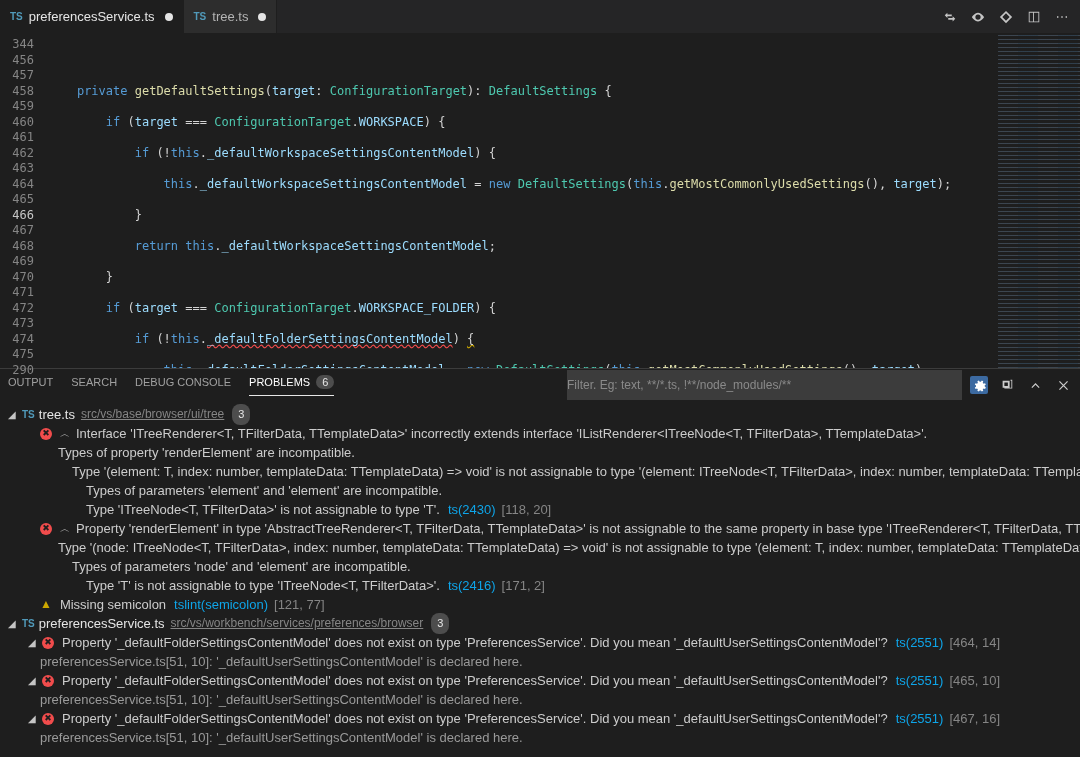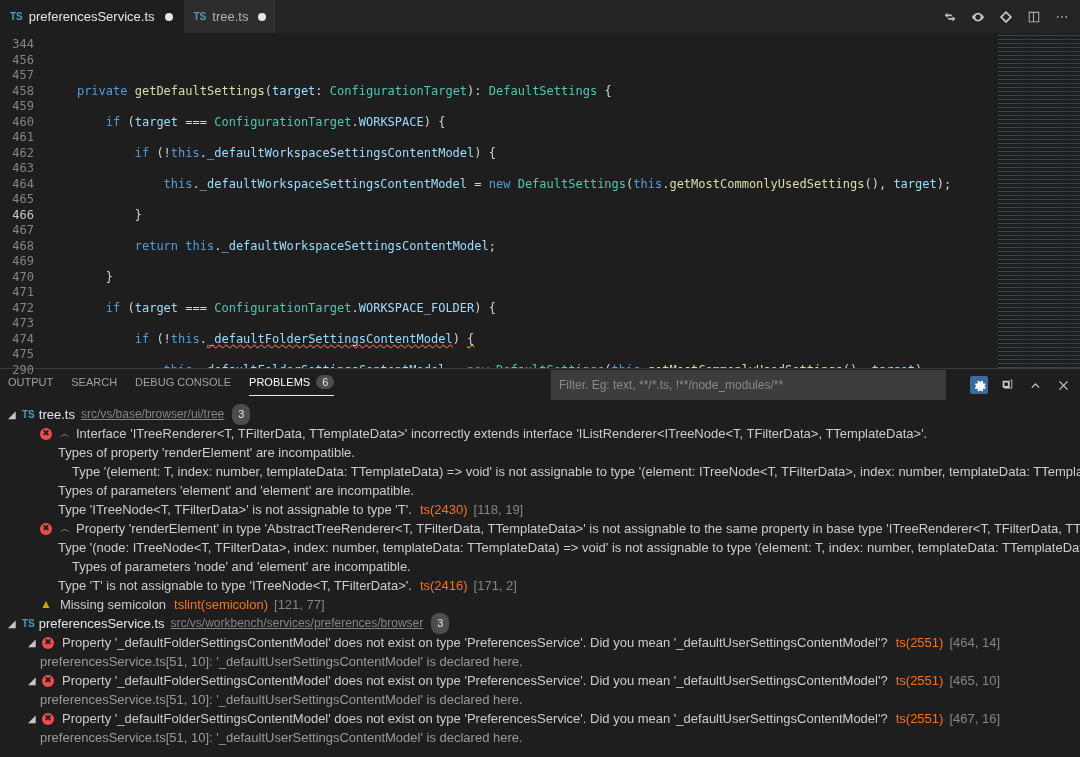--- a/index.html
+++ b/index.html
@@ -80,35 +80,35 @@
   border-top: 1px solid #3c3c3c;
   height: 389px;
   display: flex;
   flex-direction: column;
 }
 .panel-header {
   display: flex;
   align-items: center;
   height: 32px;
   padding: 0 8px;
-  gap: 16px;
+  gap: 0;
   font-size: 11px;
 }
 .panel-tabs { display: flex; gap: 18px; }
 .panel-tab { color: #a0a0a0; text-transform: uppercase; cursor: pointer; padding-bottom: 6px; display: flex; align-items: center; gap: 6px; }
 .panel-tab.active { color: #ffffff; border-bottom: 1px solid #e7e7e7; }
 .badge-count { background: #4d4d4d; color: #e6e6e6; border-radius: 8px; font-size: 11px; padding: 1px 6px; }
 .panel-spacer { flex: 1; }
 .filter-input {
   background: #3c3c3c;
   color: #cccccc;
   border: none;
   height: 30px;
   width: 395px;
-  padding: 0 8px;
+  padding: 0 0;
   font-size: 12px;
   margin-left: 16px;
 }
 .filter-input::placeholder { color: #8a8a8a; }
 .panel-actions { display: flex; gap: 10px; margin-left: 8px; align-items: center; }
 .panel-actions .picon { width: 18px; height: 18px; display: flex; align-items: center; justify-content: center; cursor: pointer; }
 .gear-hl { background: #3c6aa1; border-radius: 2px; color: #fff; }
 
 .problems-list {
   flex: 1;
@@ -119,27 +119,27 @@
 }
 .file-row, .diag-row, .sub-row { display: flex; align-items: center; padding: 0 8px; height: 19px; white-space: nowrap; }
 .twisty { width: 12px; color: #c5c5c5; font-size: 10px; margin-right: 2px; cursor: pointer; }
 .ts-tag { color: #519aba; font-size: 10px; font-weight: bold; margin-right: 4px; }
 .file-name { color: #e5e5e5; }
 .file-path { color: #858585; margin-left: 6px; font-size: 12px; text-decoration: underline; }
 .icon-err { width: 12px; height: 12px; border-radius: 50%; background: #f14c4c; color: #1e1e1e; font-size: 9px; display: flex; align-items: center; justify-content: center; margin-right: 8px; flex-shrink: 0; }
 .icon-warn { color: #cca700; font-size: 12px; margin-right: 8px; }
 .chev-up { color: #cccccc; font-size: 10px; margin-right: 6px; }
 .diag-text { color: #cccccc; }
-.diag-src { color: #f97316; margin-left: 8px; }
+.diag-src { color: #0ea5e9; margin-left: 8px; }
 .diag-loc { color: #858585; margin-left: 6px; }
 .indent1 { padding-left: 28px; }
 .indent2 { padding-left: 40px; }
 .indent3 { padding-left: 58px; }
 .indent4 { padding-left: 72px; }
-.indent5 { padding-left: 58px; }
+.indent5 { padding-left: 86px; }
 </style>
 </head>
 <body>
 
 <div class="tab-bar">
   <div class="tabs">
     <div class="tab active">
       <span class="ts-badge">TS</span>
       <span>preferencesService.ts</span>
       <span class="tab-dot"></span>
@@ -284,21 +284,21 @@
       </div>
     <div class="sub-row indent4">
         <span class="diag-text">Type '(element: T, index: number, templateData: TTemplateData) =&gt; void' is not assignable to type '(element: ITreeNode&lt;T, TFilterData&gt;, index: number, templateData: TTemplateData) =&gt; void'.</span>
       </div>
     <div class="sub-row indent5">
         <span class="diag-text">Types of parameters 'element' and 'element' are incompatible.</span>
       </div>
     <div class="sub-row indent5">
         <span class="diag-text">Type 'ITreeNode&lt;T, TFilterData&gt;' is not assignable to type 'T'.</span>
         <span class="diag-src">ts(2430)</span>
-        <span class="diag-loc">[118, 19]</span>
+        <span class="diag-loc">[118, 20]</span>
       </div>
 
     <div class="diag-row indent2">
       <span class="icon-err">✖</span>
       <span class="chev-up">︿</span>
       <span class="diag-text">Property 'renderElement' in type 'AbstractTreeRenderer&lt;T, TFilterData, TTemplateData&gt;' is not assignable to the same property in base type 'ITreeRenderer&lt;T, TFilterData, TTemplateData&gt;'.</span>
     </div>
     <div class="sub-row indent3">
         <span class="diag-text">Type '(node: ITreeNode&lt;T, TFilterData&gt;, index: number, templateData: TTemplateData) =&gt; void' is not assignable to type '(element: T, index: number, templateData: TTemplateData) =&gt; void'.</span>
       </div>

